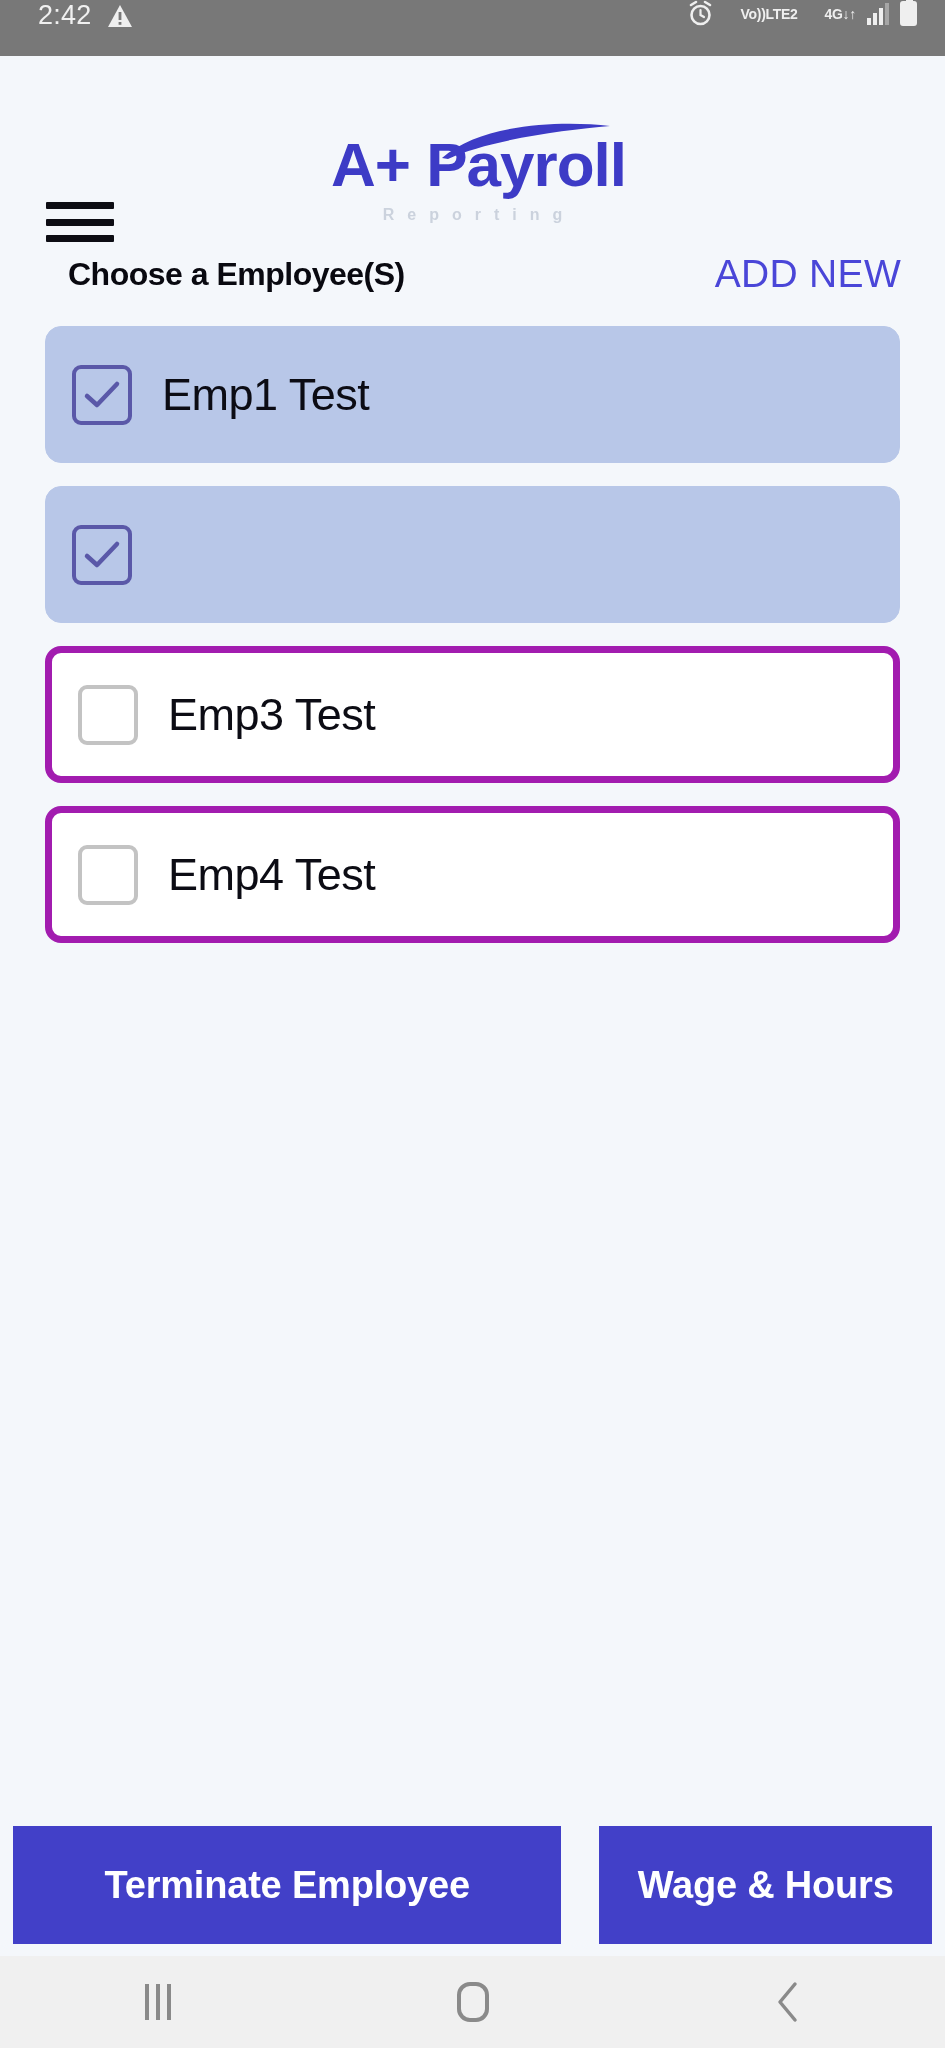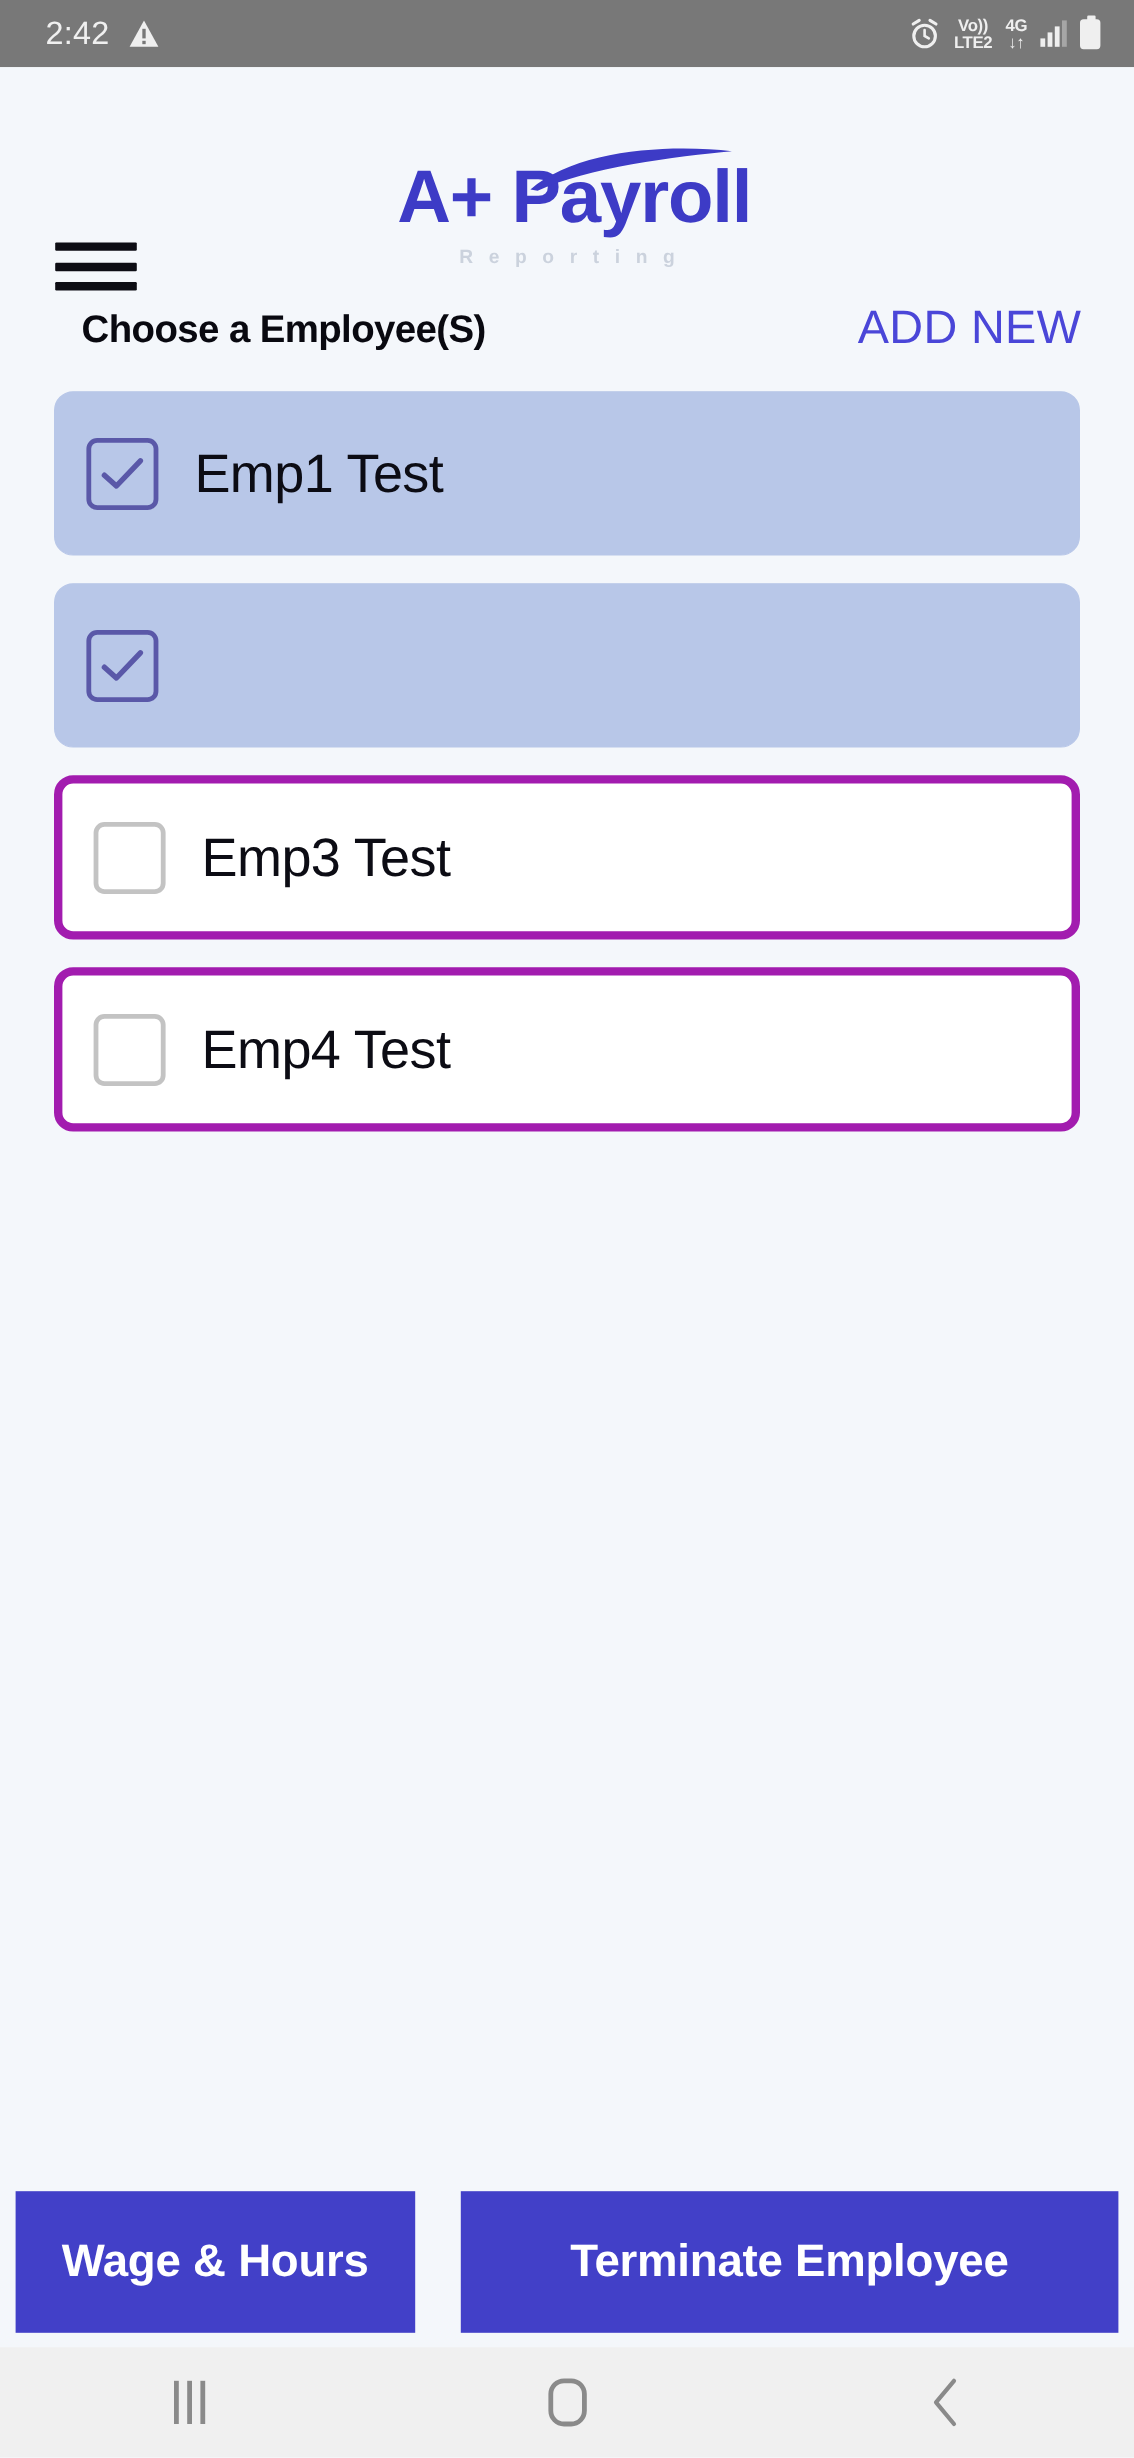--- a/index.html
+++ b/index.html
@@ -7,30 +7,30 @@
     width:945px; height:2048px;
     background:#f4f7fb;
     font-family:"Liberation Sans", sans-serif;
     overflow:hidden;
   }
   .phone { position:relative; width:945px; height:2048px; background:#f4f7fb; display:flex; flex-direction:column; }
 
   
   .statusbar {
     height:56px; background:#787878; flex:0 0 56px;
-    display:flex; align-items:center; justify-content:space-between;
+    display:flex; align-items:flex-start; justify-content:space-between;
     padding:0 28px 0 38px; color:#efefef;
   }
   .sb-left { display:flex; align-items:center; gap:16px; }
   .sb-clock { font-size:27px; letter-spacing:0.2px; color:#f0f0f0; }
   .sb-warn { width:26px; height:24px; position:relative; }
   .sb-warn svg { display:block; }
   .sb-right { display:flex; align-items:center; gap:11px; }
   .sb-alarm svg { display:block; }
-  .sb-volte { display:flex; flex-direction:column; align-items:center; line-height:1.0; }
+  .sb-volte { display:flex; flex-direction:row; align-items:center; line-height:1.0;margin-left:16px; }
   .sb-volte span { font-size:14px; font-weight:bold; color:#efefef; letter-spacing:-0.3px; }
   .sb-4g { display:flex; align-items:flex-end; gap:2px; }
   .sb-4g-txt { font-size:15px; font-weight:bold; color:#efefef; line-height:1; }
   .sb-arrows { font-size:13px; color:#efefef; line-height:1; letter-spacing:-1px;}
   .sb-sig { display:flex; align-items:flex-end; gap:2px; height:22px; }
   .sb-sig i { width:4px; background:#efefef; display:block; }
   .sb-sig i:nth-child(1){height:7px;}
   .sb-sig i:nth-child(2){height:12px;}
   .sb-sig i:nth-child(3){height:17px;}
   .sb-sig i:nth-child(4){height:22px; background:#a6a6a6;}
@@ -198,22 +198,22 @@
     <div class="emp-row unselected">
       <span class="cbox off"></span>
       <span class="emp-name">Emp4 Test</span>
     </div>
 
   </div>
 
   <div class="spacer"></div>
 
   <div class="actions">
+    <button class="btn btn-term">Terminate Employee</button>
     <button class="btn btn-wage">Wage &amp; Hours</button>
-    <button class="btn btn-term">Terminate Employee</button>
   </div>
 
   <div class="navbar">
     <div class="nav-item">
       <span class="nav-recents">
           <i></i>
           <i></i>
           <i></i>
         </span>
     </div>

